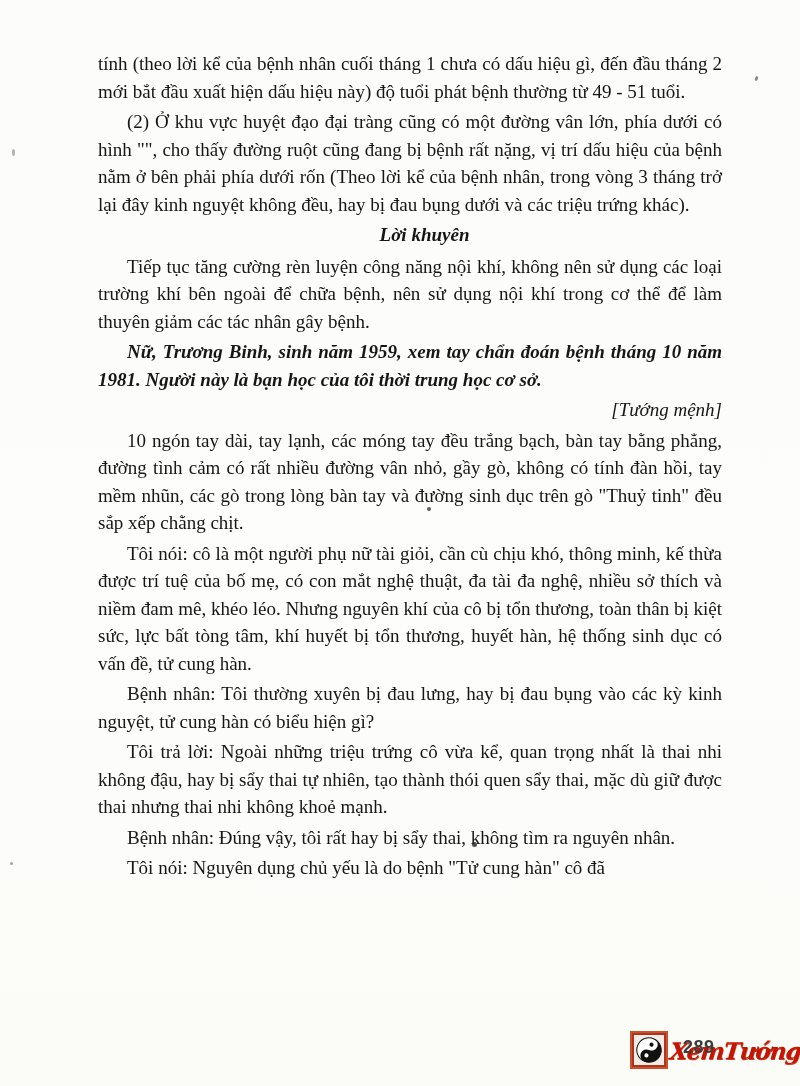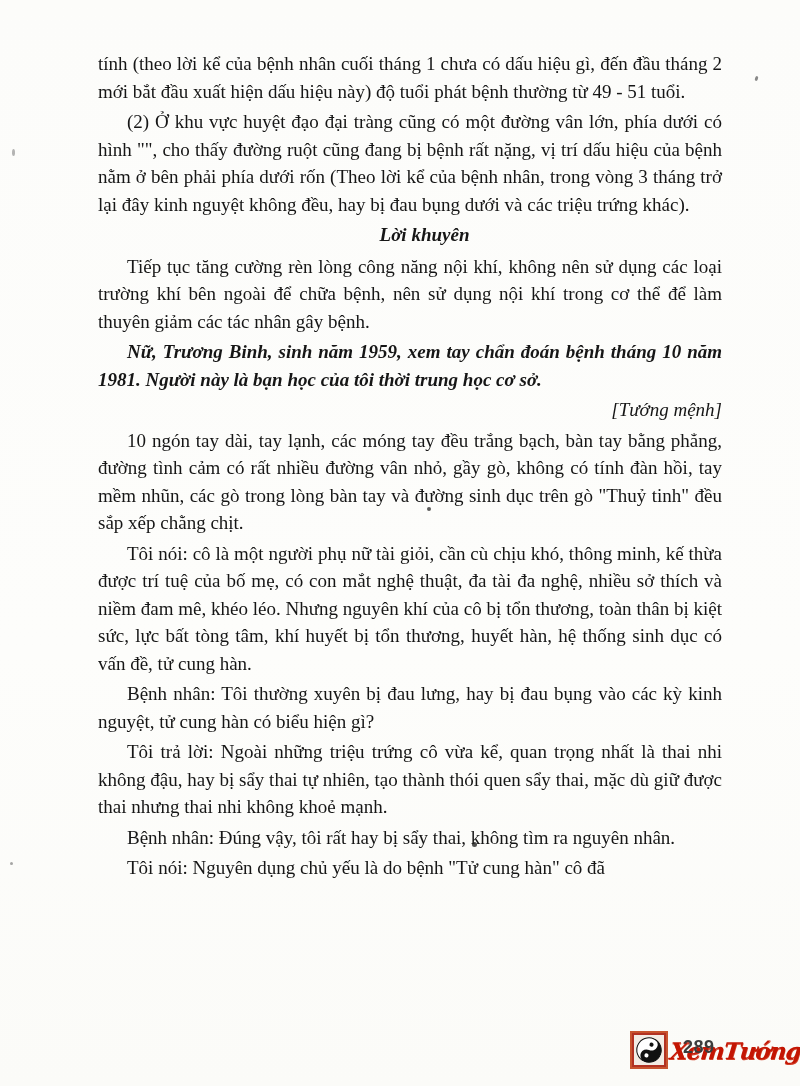--- a/index.html
+++ b/index.html
@@ -78,21 +78,21 @@
 </style>
 </head>
 <body>
 
 <div class="page">
 
   <main class="text-block">
     <p class="no-indent">tính (theo lời kể của bệnh nhân cuối tháng 1 chưa có dấu hiệu gì, đến đầu tháng 2 mới bắt đầu xuất hiện dấu hiệu này) độ tuổi phát bệnh thường từ 49 - 51 tuổi.</p>
     <p>(2) Ở khu vực huyệt đạo đại tràng cũng có một đường vân lớn, phía dưới có hình "", cho thấy đường ruột cũng đang bị bệnh rất nặng, vị trí dấu hiệu của bệnh nằm ở bên phải phía dưới rốn (Theo lời kể của bệnh nhân, trong vòng 3 tháng trở lại đây kinh nguyệt không đều, hay bị đau bụng dưới và các triệu trứng khác).</p>
     <p class="heading">Lời khuyên</p>
-    <p>Tiếp tục tăng cường rèn lòng công năng nội khí, không nên sử dụng các loại trường khí bên ngoài để chữa bệnh, nên sử dụng nội khí trong cơ thể để làm thuyên giảm các tác nhân gây bệnh.</p>
+    <p>Tiếp tục tăng cường rèn luyện công năng nội khí, không nên sử dụng các loại trường khí bên ngoài để chữa bệnh, nên sử dụng nội khí trong cơ thể để làm thuyên giảm các tác nhân gây bệnh.</p>
     <p class="emphasis">Nữ, Trương Binh, sinh năm 1959, xem tay chẩn đoán bệnh tháng 10 năm 1981. Người này là bạn học của tôi thời trung học cơ sở.</p>
     <p class="bracket-line">[Tướng mệnh]</p>
     <p>10 ngón tay dài, tay lạnh, các móng tay đều trắng bạch, bàn tay bằng phẳng, đường tình cảm có rất nhiều đường vân nhỏ, gầy gò, không có tính đàn hồi, tay mềm nhũn, các gò trong lòng bàn tay và đường sinh dục trên gò "Thuỷ tinh" đều sắp xếp chằng chịt.</p>
     <p>Tôi nói: cô là một người phụ nữ tài giỏi, cần cù chịu khó, thông minh, kế thừa được trí tuệ của bố mẹ, có con mắt nghệ thuật, đa tài đa nghệ, nhiều sở thích và niềm đam mê, khéo léo. Nhưng nguyên khí của cô bị tổn thương, toàn thân bị kiệt sức, lực bất tòng tâm, khí huyết bị tổn thương, huyết hàn, hệ thống sinh dục có vấn đề, tử cung hàn.</p>
     <p>Bệnh nhân: Tôi thường xuyên bị đau lưng, hay bị đau bụng vào các kỳ kinh nguyệt, tử cung hàn có biểu hiện gì?</p>
     <p>Tôi trả lời: Ngoài những triệu trứng cô vừa kể, quan trọng nhất là thai nhi không đậu, hay bị sẩy thai tự nhiên, tạo thành thói quen sẩy thai, mặc dù giữ được thai nhưng thai nhi không khoẻ mạnh.</p>
     <p>Bệnh nhân: Đúng vậy, tôi rất hay bị sẩy thai, không tìm ra nguyên nhân.</p>
     <p>Tôi nói: Nguyên dụng chủ yếu là do bệnh "Tử cung hàn" cô đã</p>
   </main>
 

